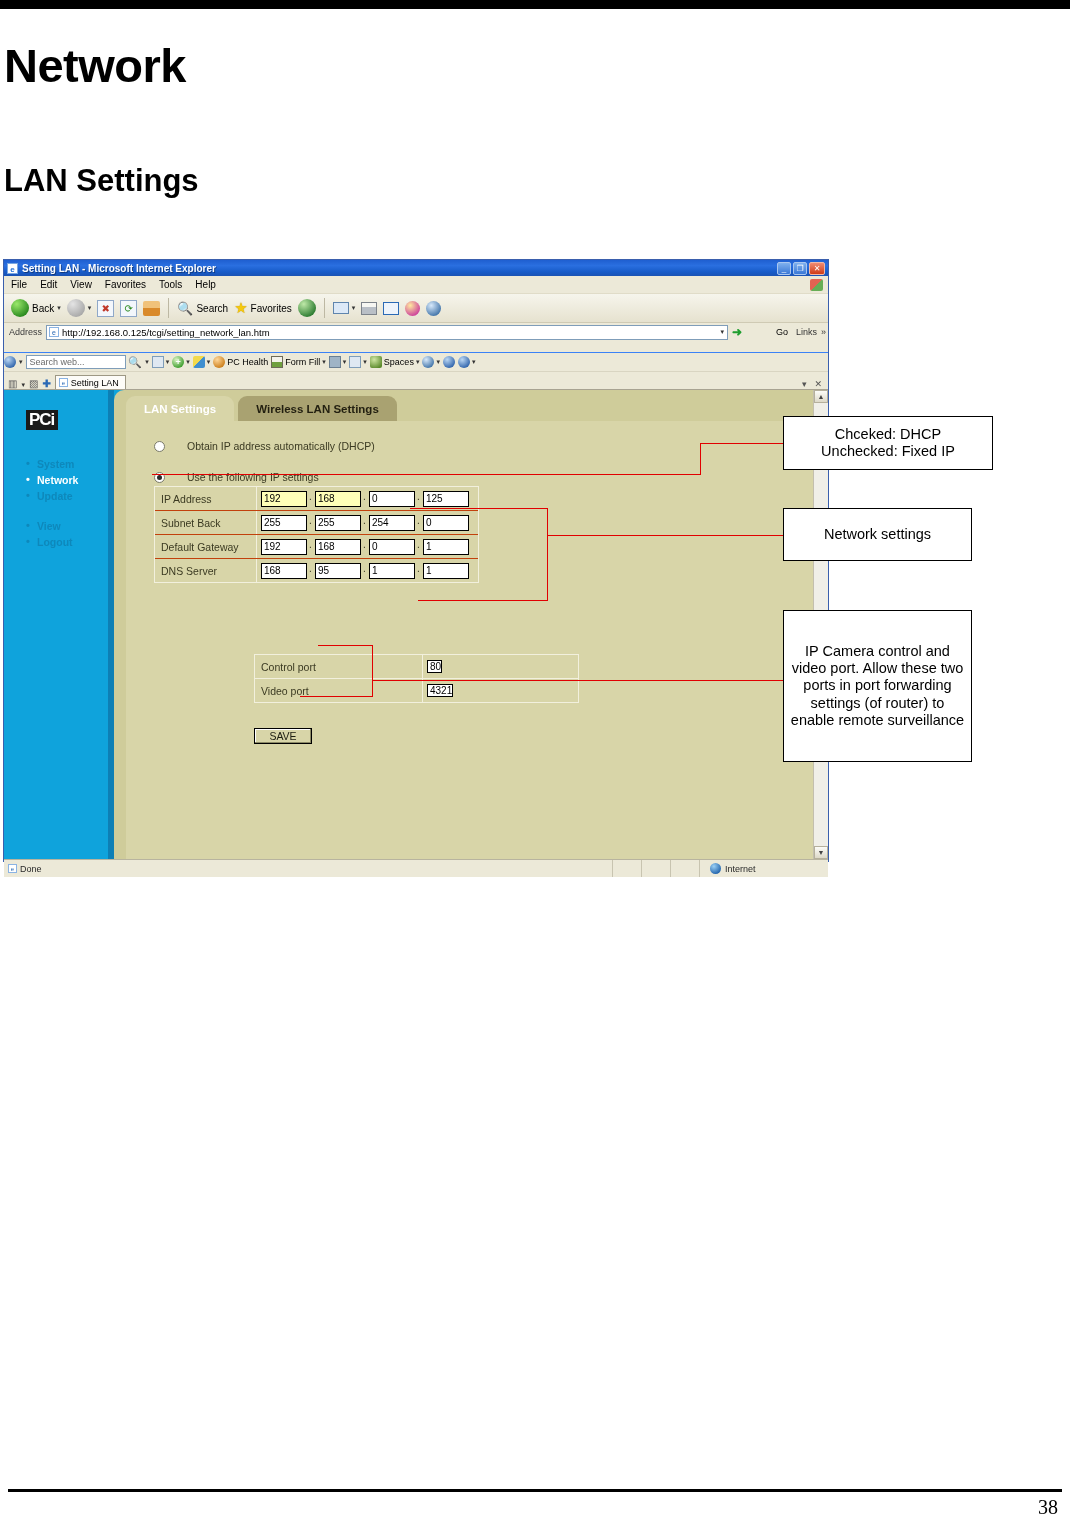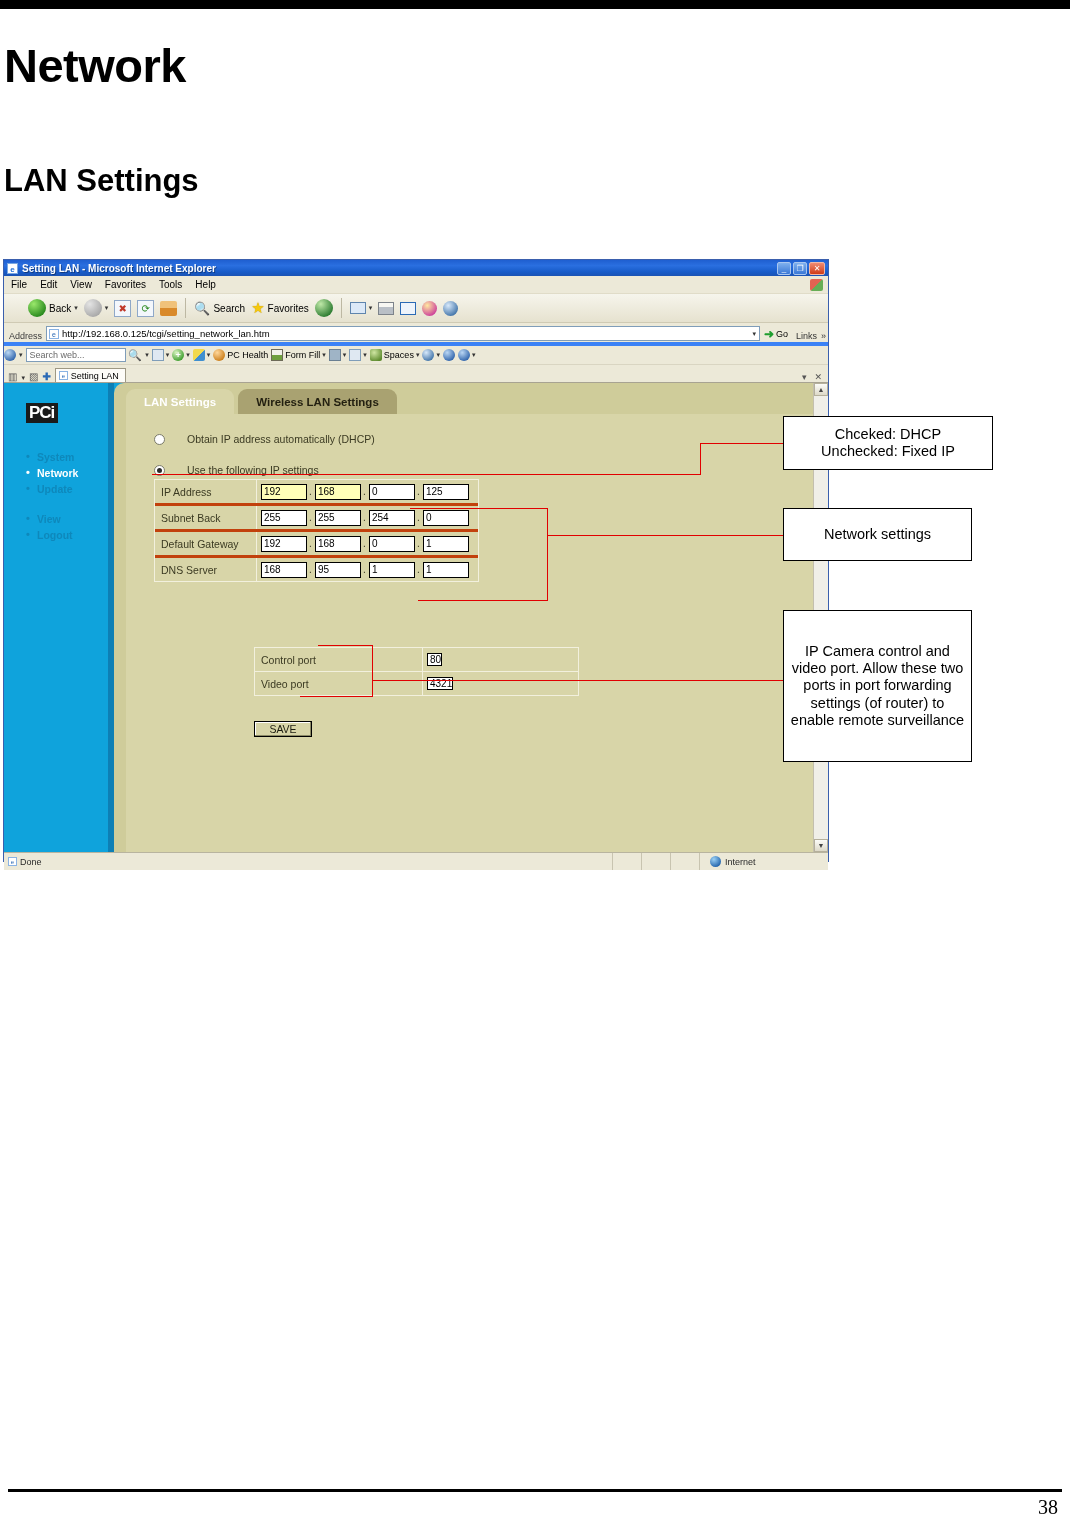--- a/index.html
+++ b/index.html
@@ -132,21 +132,21 @@
       linear-gradient(135deg,#e24b3a 0 50%, #4fa33f 50% 100%);
     border-radius: 2px;
     opacity: .85;
   }
 
   .toolbar {
     height: 28px;
     background: linear-gradient(to bottom,#f6f5ec,#e6e2cf);
     display: flex;
     align-items: center;
-    padding-left: 21px;
+    padding-left: 4px;
     border-bottom: 1px solid #cfcab4;
   }
   .tb-item { display: flex; align-items: center; gap: 3px; padding: 0 3px; white-space: nowrap;}
   .tb-item .lbl { font-size: 10px; }
   .circ { width: 18px; height: 18px; border-radius: 50%; display:inline-block; }
   .circ.green { background: radial-gradient(circle at 32% 28%, #9ae86b, #2a8a1f 75%); }
   .circ.grey  { background: radial-gradient(circle at 32% 28%, #e4e4e4, #a9a9a9 75%); }
   .arrow-s { font-size: 7px; color:#333; }
   .sq {
     width: 17px; height: 17px; border: 1px solid #8fa8c8; background: #f3f7fc;
@@ -156,45 +156,45 @@
   .tb-sep { width:1px; height:20px; background:#bdb8a3; margin: 0 5px; }
   .star {
     color: #f5c90f; font-size: 15px; text-shadow: 0 0 1px #a87c00;
   }
   .mag { color:#2b6ab5; font-size:13px; }
 
   .addrbar {
     height: 18px;
     background: #ece9d8;
     display: flex;
-    align-items: flex-end;
-    padding: 0 2px 1px 5px;
+    align-items: center;
+    padding: 0 2px 11px 5px;
     gap: 4px;
-    border-bottom: 4px solid #3b82f6;
+    border-bottom: 1px solid #3b82f6;
   }
   .addrbar .lab { font-size: 9px; color: #3c3c3c; }
   .url-box {
     flex: 1;
     height: 15px;
     background: #fff;
     border: 1px solid #7f9db9;
     display: flex;
     align-items: center;
     padding-left: 2px;
     box-sizing: border-box;
   }
   .url-box .fav {
     width: 10px; height: 10px; background:#fff; border:1px solid #8ab3e3; color:#2b6ab5;
     font-size:7px; text-align:center; line-height:9px; margin-right:3px; box-sizing:border-box;
   }
   .url-box .url { font-size: 9.5px; color: #000; white-space: nowrap; }
   .url-box .dd { margin-left:auto; font-size:7px; color:#333; padding-right:3px;}
   .go-btn { display:flex; align-items:center; gap:2px; }
   .go-arrow { color:#1f9e2f; font-size:12px; font-weight:bold;}
-  .go-txt { font-size:9px; }
+  .go-txt { font-size:9px;margin-left:32px; }
   .links-txt { font-size:9px; color:#333; margin-left:4px;}
   .chev { font-size:9px; color:#333; }
 
   .searchbar {
     height: 18px;
     background: #ece9d8;
     display: flex;
     align-items: center;
     padding: 0 2px 0 0;
     gap: 3px;
@@ -345,33 +345,33 @@
 
   .ftable {
     position: absolute; left: 28px; top: 65px;
     width: 325px;
     border: 1px solid #f2f0dd;
     box-sizing: border-box;
   }
   .ftable .frow {
     display: flex; align-items: center;
     height: 23px;
-    border-bottom: 3px solid #c2410c;
+    border-bottom: 1px solid #c2410c;
   }
   .ftable .frow:last-child { border-bottom: none; }
   .ftable .fname {
     width: 102px; padding-left: 6px;
     font-size: 10.5px; color: #3b3a22;
     border-right: 1px solid #f2f0dd;
     box-sizing: border-box;
     white-space: nowrap;
     height: 100%;
     display: flex; align-items: center;
   }
-  .ftable .fvals { display:flex; align-items:center; gap:2px; padding-left: 4px; }
+  .ftable .fvals { display:flex; align-items:flex-start; gap:2px; padding-left: 4px; }
   .ipin {
     width: 46px; height: 16px;
     background: #fff;
     border: 1px solid #000;
     font-size: 10px;
     color: #000;
     padding-left: 2px;
     box-sizing: border-box;
     line-height: 14px;
     font-family: "Liberation Sans", sans-serif;

